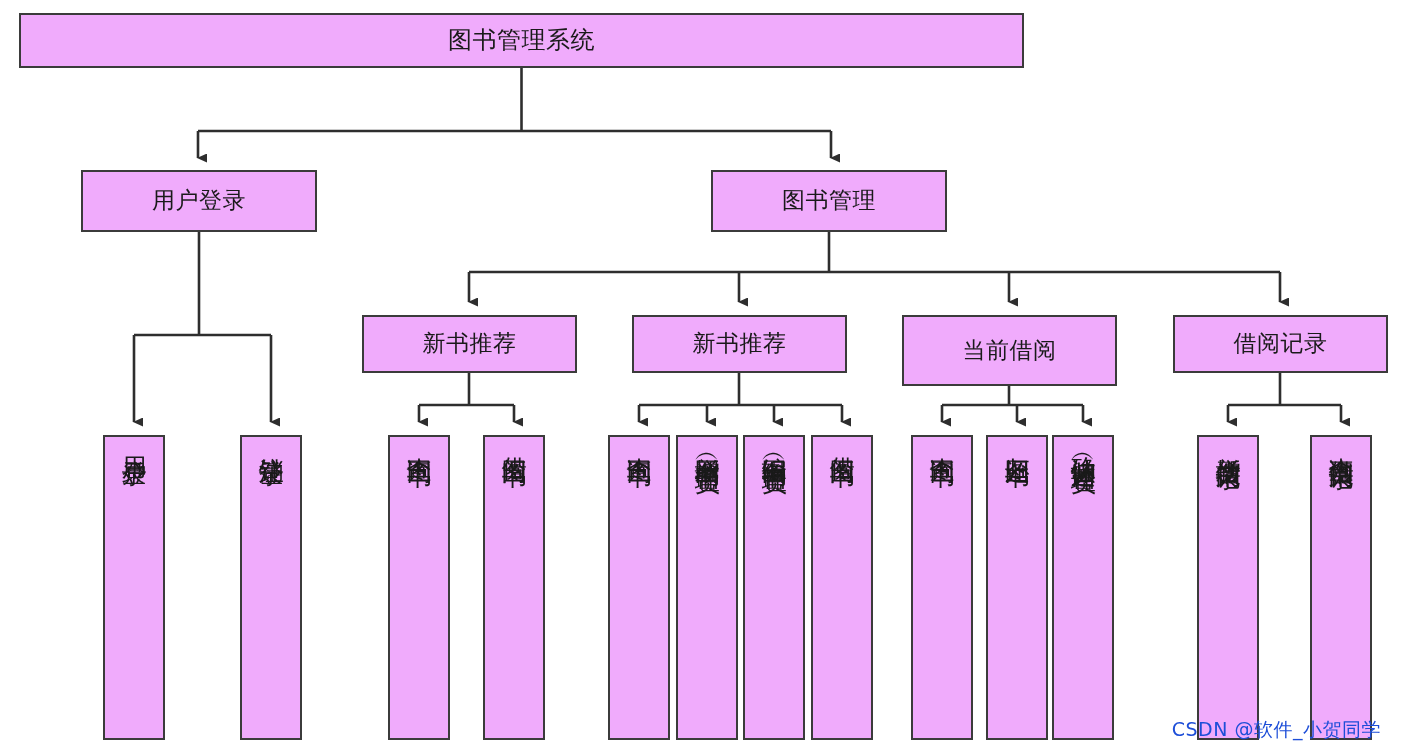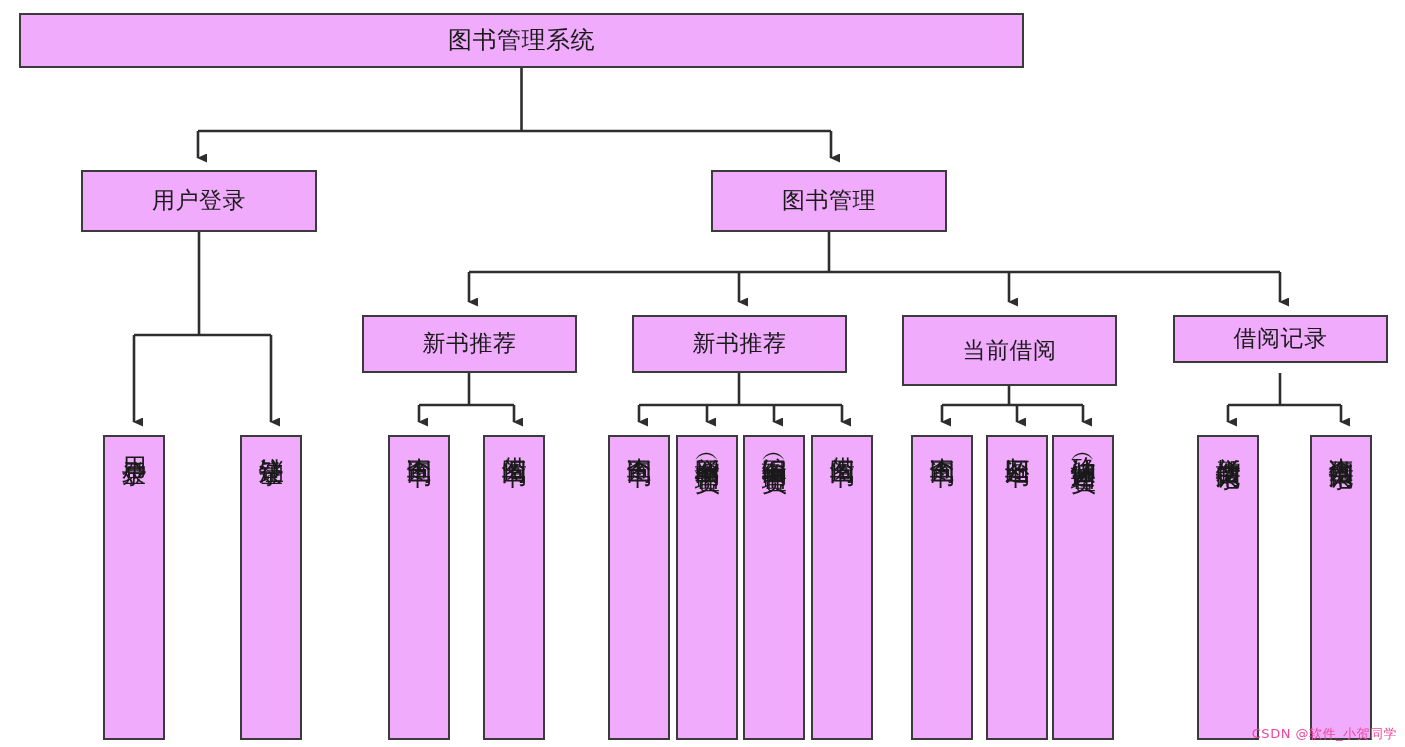--- a/index.html
+++ b/index.html
@@ -56,24 +56,24 @@
   .edges {
     position: absolute;
     left: 0;
     top: 0;
     width: 1405px;
     height: 747px;
     pointer-events: none;
   }
   .watermark {
     position: absolute;
-    right: 8px;
+    right: 24px;
     bottom: 4px;
-    font-size: 13px;
-    color: #ec4899;
+    font-size: 19px;
+    color: #1d4ed8;
     white-space: nowrap;
     letter-spacing: 0.5px;
   }
 </style>
 </head>
 <body>
 
 <div id="canvas">
 
   <svg class="edges" width="1405" height="747" viewBox="0 0 1405 747" xmlns="http://www.w3.org/2000/svg">
@@ -139,21 +139,21 @@
 
   <div class="node horiz" style="left:362px; top:315px; width:215px; height:58px;">
     <span>新书推荐</span>
   </div>
   <div class="node horiz" style="left:632px; top:315px; width:215px; height:58px;">
     <span>新书推荐</span>
   </div>
   <div class="node horiz" style="left:902px; top:315px; width:215px; height:71px;">
     <span>当前借阅</span>
   </div>
-  <div class="node horiz" style="left:1173px; top:315px; width:215px; height:48px;">
+  <div class="node horiz" style="left:1173px; top:315px; width:215px; height:58px;">
     <span>借阅记录</span>
   </div>
 
   <div class="node vert" style="left:103px; top:435px; width:62px; height:305px;">
     <span class="vlabel">用户登录</span>
   </div>
   <div class="node vert" style="left:240px; top:435px; width:62px; height:305px;">
     <span class="vlabel">注销登录</span>
   </div>
 

